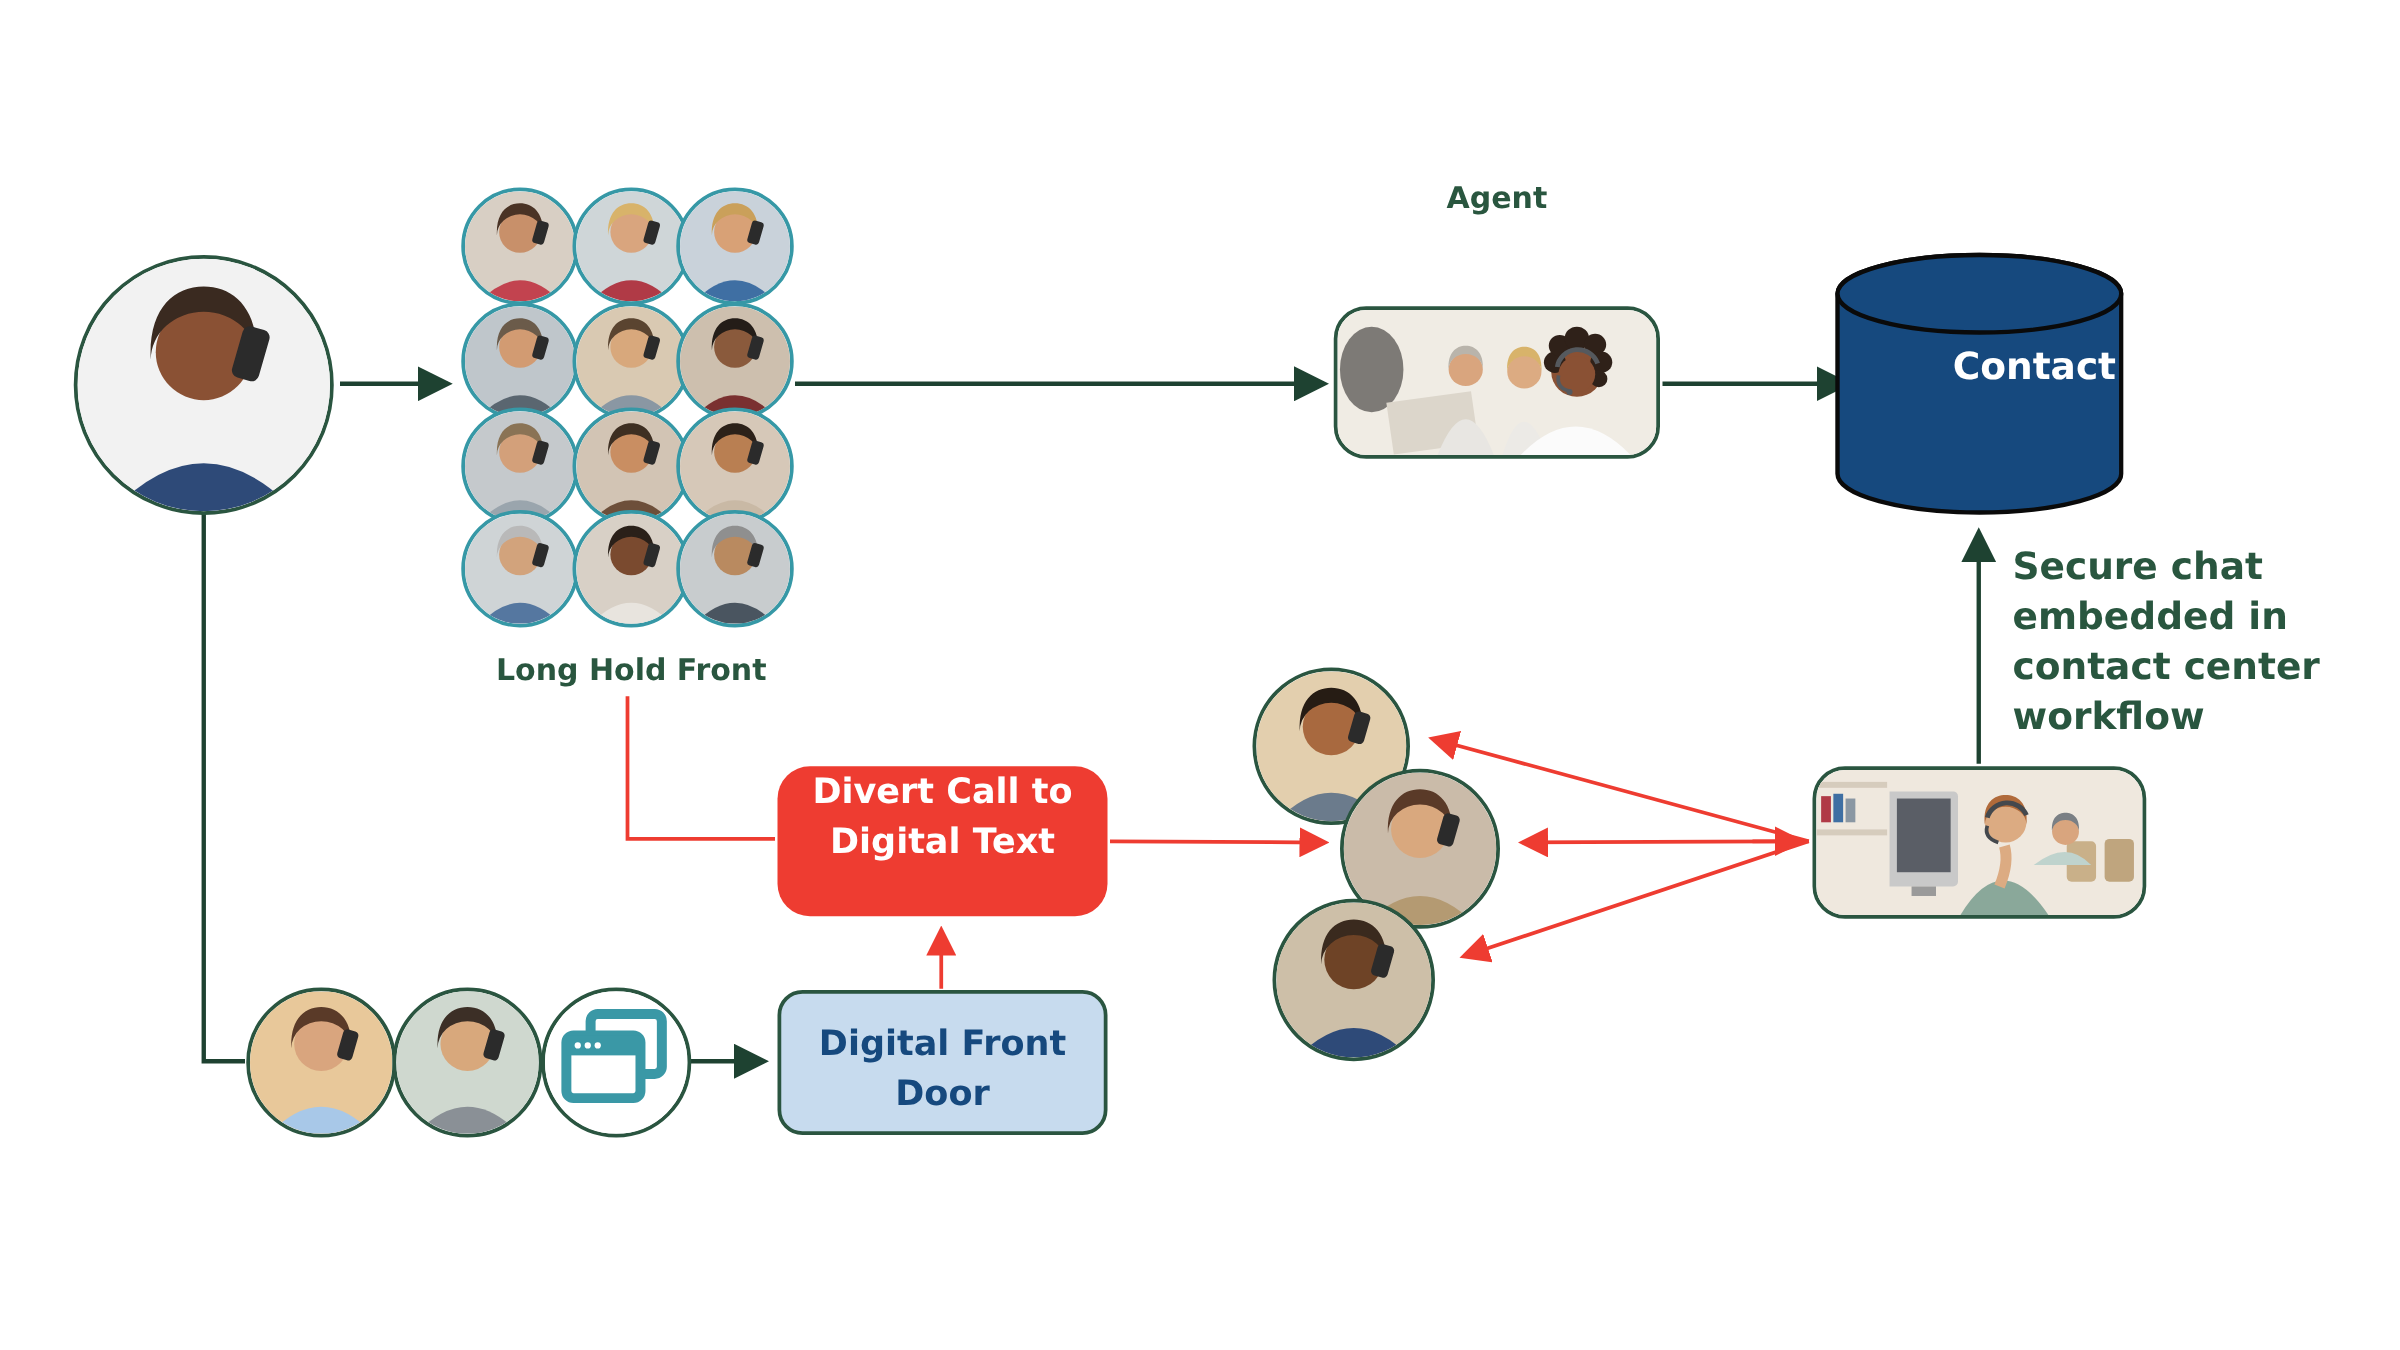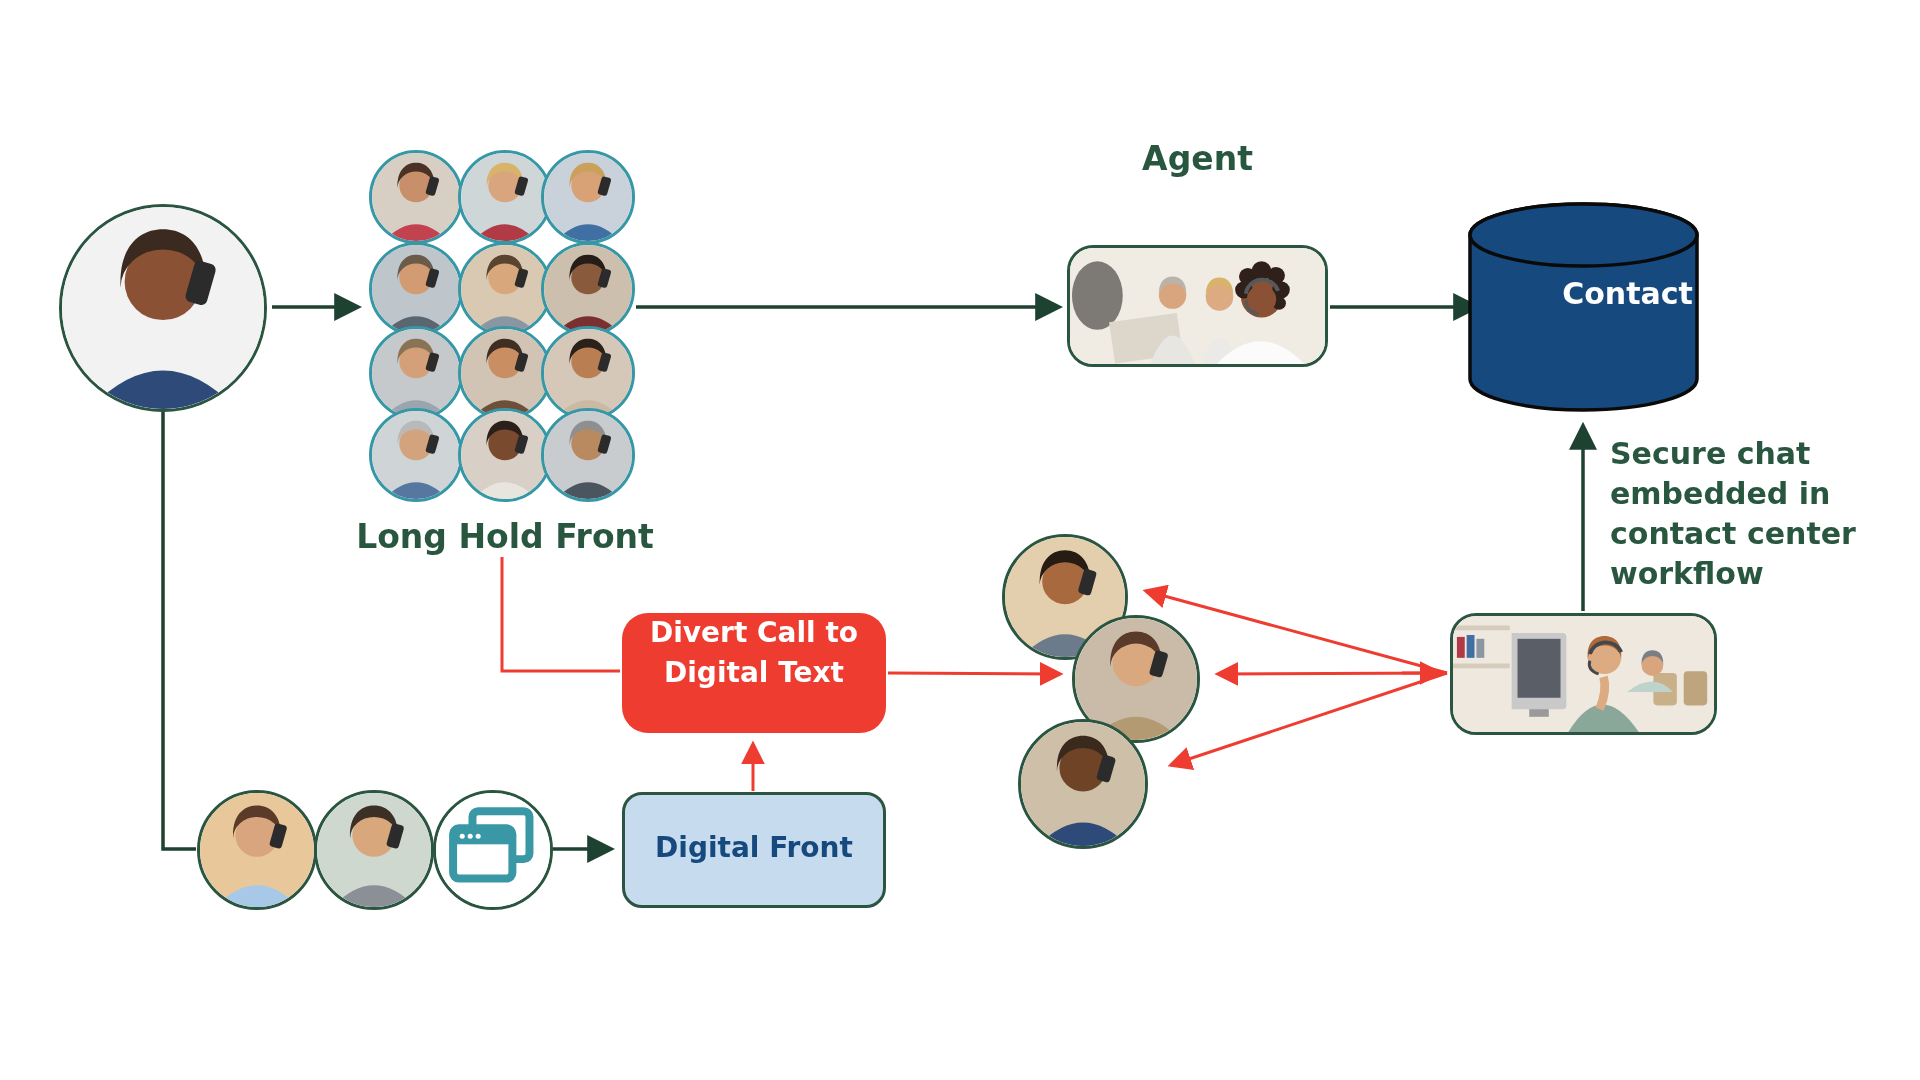--- a/index.html
+++ b/index.html
@@ -1,31 +1,31 @@
 <!DOCTYPE html>
 <html><head>
 <meta charset="utf-8">
 <style>
   html,body{margin:0;padding:0;background:#fff;}
   #canvas{position:relative;width:1920px;height:1080px;background:#ffffff;overflow:hidden;
           font-family:"DejaVu Sans","Liberation Sans",sans-serif;}
   .abs{position:absolute;}
-  .label{color:#29563f;font-weight:700;text-align:center;line-height:37px;font-size:33px;}
+  .label{color:#29563f;font-weight:700;text-align:center;line-height:37px;font-size:24px;}
   .circ{position:absolute;border-radius:50%;overflow:hidden;box-sizing:border-box;background:#fff;}
   .circ svg{display:block;width:100%;height:100%;}
   .green-border{border:3px solid #2a5540;}
   .teal-border{border:3px solid #3698a6;}
   .photo{position:absolute;border:3px solid #2a5540;border-radius:26px;overflow:hidden;box-sizing:border-box;}
   .photo svg{display:block;width:100%;height:100%;}
   .red-box{position:absolute;left:622px;top:613px;width:264px;height:120px;border-radius:26px;
            background:#ee3c31;color:#ffffff;font-weight:700;font-size:28px;line-height:40px;
            text-align:center;box-sizing:border-box;}
   .blue-box{position:absolute;left:622px;top:792px;width:264px;height:116px;border-radius:20px;
             background:#c7dbee;border:3px solid #2a5540;color:#16497e;font-weight:700;font-size:28px;
-            line-height:40px;text-align:center;padding-top:33px;box-sizing:border-box;}
+            line-height:40px;text-align:center;padding-top:20px;box-sizing:border-box;}
   .cyl-text{position:absolute;left:1468px;top:273px;width:231px;color:#ffffff;font-weight:700;
             font-size:30px;line-height:42px;text-align:center;padding-left:44px;}
   .note{position:absolute;left:1610px;top:434px;width:320px;color:#29563f;font-weight:700;
         font-size:30px;line-height:40px;text-align:left;}
   #wires{position:absolute;left:0;top:0;z-index:1;}
   .layer2{z-index:2;}
   .g-line{stroke:#1e4231;stroke-width:3.5;fill:none;}
   .r-line{stroke:#ee3c31;stroke-width:3;fill:none;}
 </style>
 </head>
@@ -216,20 +216,21 @@
     </svg>
   </div>
 
   <div class="red-box layer2">
     <div>Divert Call to</div>
     <div>Digital Text</div>
   </div>
 
   <div class="blue-box layer2">
     <div>Digital Front</div>
+    <div>Door</div>
   </div>
 
   <div class="abs layer2" id="web-visitors">
       <div class="circ green-border layer2" style="left: 197px; top: 790px; width: 120px; height: 120px;">
         <svg viewBox="0 0 100 100">
           <use href="#p-sym" style="--bg:#e8c89a;--skin:#d9a57e;--hair:#5a3a28;--shirt:#a8c8e8"></use>
         </svg>
       </div>
       <div class="circ green-border layer2" style="left: 314px; top: 790px; width: 120px; height: 120px;">
         <svg viewBox="0 0 100 100">

